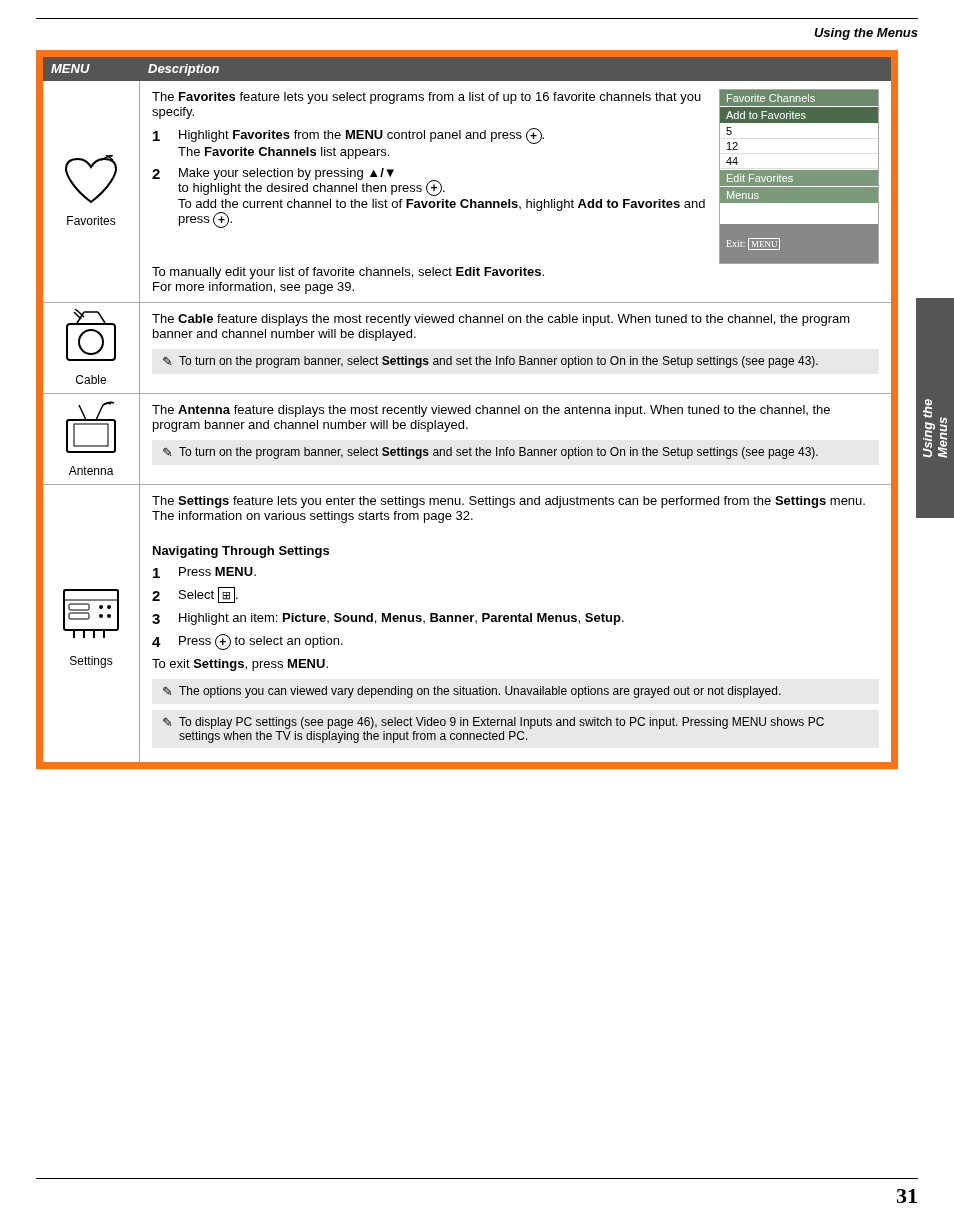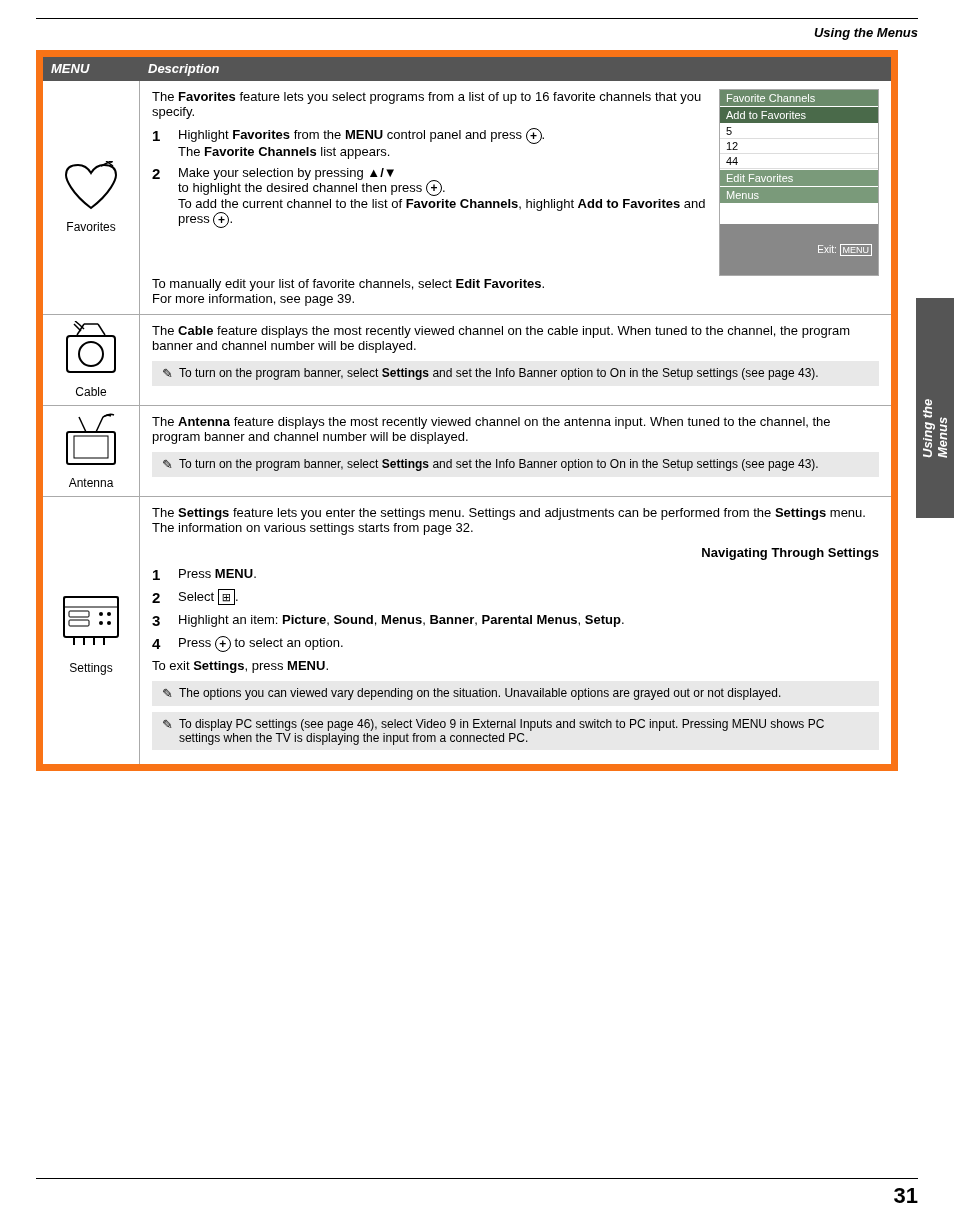--- a/index.html
+++ b/index.html
@@ -200,31 +200,33 @@
       color: #000;
       padding: 1px 6px;
       font-size: 11px;
       border-bottom: 1px solid #ddd;
     }
 
     .fav-screen-exit-bar {
       background: #888;
       color: #fff;
       font-size: 10px;
-      padding: 20px 6px;
-      text-align: right;
+      padding: 14px 6px;
+      text-align: left;
+      font-family: Liberation Serif, serif;
     }
 
     
     .page-number {
       position: absolute;
       bottom: 30px;
       right: 36px;
       font-size: 22px;
       font-weight: bold;
+      font-family: Liberation Serif, serif;
     }
 
   </style>
 </head>
 <body>
 
 <div class="page-container">
 
   <div class="top-line"></div>
 
@@ -369,21 +371,21 @@
                 <line x1="45" y1="50" x2="45" y2="58" stroke="#000" stroke-width="2"></line>
               </svg>
               <div class="icon-label">Settings</div>
             </div>
           </td>
           <td class="desc-cell">
             <p>
               The <span class="bold">Settings</span> feature lets you enter the settings menu. Settings and adjustments can be performed from the <span class="bold">Settings</span> menu. The information on various settings starts from page 32.
             </p>
 
-            <p style="margin-top:10px;text-align:right;"><strong>Navigating Through Settings</strong></p>
+            <p style="margin-top:20px;"><strong>Navigating Through Settings</strong></p>
 
             <ol class="num-list" style="margin-top:6px;">
               <li>
                 <span class="num">1</span>
                 <span>Press <span class="bold">MENU</span>.</span>
               </li>
               <li>
                 <span class="num">2</span>
                 <span>Select <span style="border:1px solid #000;padding:1px 3px;font-size:11px;">⊞</span>.</span>
               </li>

